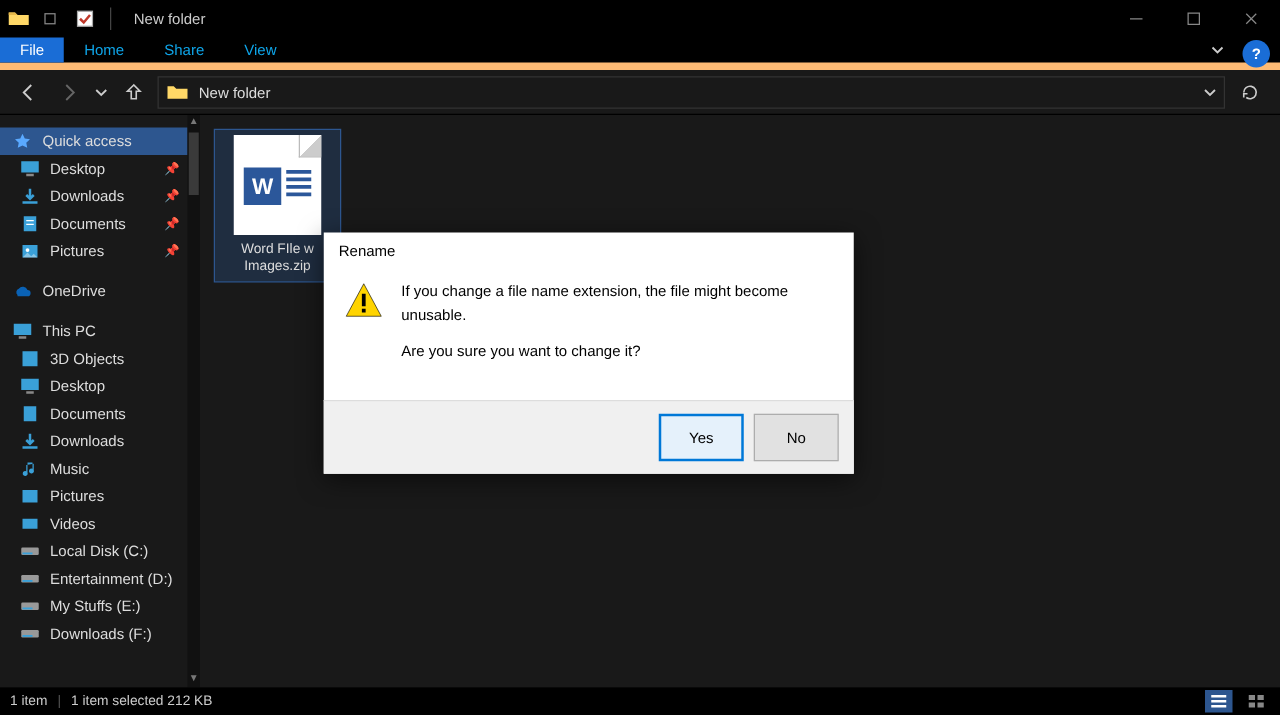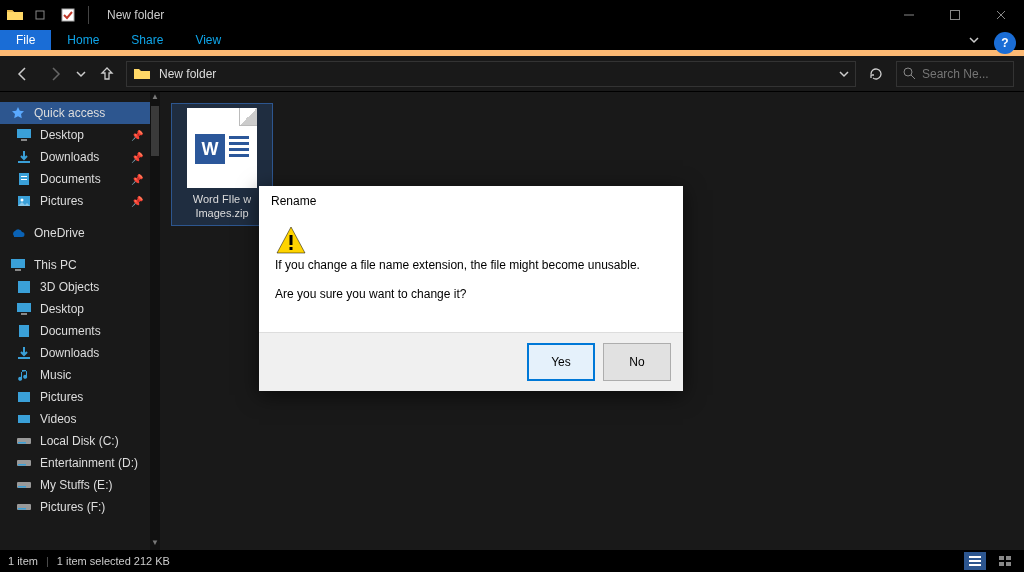--- a/index.html
+++ b/index.html
@@ -65,21 +65,21 @@
   
   .status { position: absolute; bottom: 0; left: 0; right: 0; height: 22px; background: #000; color: #ccc; font-size: 11px; display: flex; align-items: center; padding: 0 8px; gap: 8px; }
   .status .sep { color: #555; }
   .status .spacer { flex: 1; }
   .status .viewbtn { width: 22px; height: 18px; display: flex; align-items: center; justify-content: center; }
   .status .viewbtn.active { background: #2d568f; }
 
   
   .dialog { position: absolute; left: 259px; top: 186px; width: 424px; background: #fff; color: #000; box-shadow: 0 4px 20px rgba(0,0,0,0.6); font-size: 12px; }
   .dialog .dlg-title { padding: 8px 12px 6px; color: #000; }
-  .dialog .dlg-body { display: flex; padding: 10px 16px 18px; flex-direction: column; }
+  .dialog .dlg-body { display: flex; gap: 14px; padding: 10px 16px 18px; }
   .dlg-icon { width: 32px; height: 32px; flex-shrink: 0; }
   .dlg-text { line-height: 1.6; }
   .dlg-text p { margin-bottom: 10px; }
   .dlg-buttons { background: #f0f0f0; padding: 10px 12px; display: flex; justify-content: flex-end; gap: 8px; border-top: 1px solid #ddd; }
   .dlg-btn { min-width: 68px; height: 38px; background: #e1e1e1; border: 1px solid #adadad; font-size: 12px; display: inline-flex; align-items: center; justify-content: center; }
   .dlg-btn.focus { border: 2px solid #0078d7; background: #e5f1fb; }
 
   svg { display: block; }
 </style>
 </head>
@@ -176,29 +176,20 @@
           <path d="M1 3l4 4 4-4" stroke="#ccc" fill="none" stroke-width="1.5"></path>
         </svg>
       </span>
   </div>
   <div class="refreshbtn">
       <svg width="16" height="16" viewBox="0 0 16 16">
         <path d="M3 8a5 5 0 1 1 2 4" fill="none" stroke="#ccc" stroke-width="1.3"></path>
         <path d="M3 12v-3h3" fill="none" stroke="#ccc" stroke-width="1.3"></path>
       </svg>
     </div>
-  <div class="search">
-    <span>
-        <svg width="13" height="13" viewBox="0 0 13 13">
-          <circle cx="5" cy="5" r="4" fill="none" stroke="#888"></circle>
-          <line x1="8" y1="8" x2="12" y2="12" stroke="#888"></line>
-        </svg>
-      </span>
-    <input placeholder="Search Ne..." style="">
-  </div>
 </div>
 
 <div class="body">
   <div class="sidebar">
     <div class="sidebar-scroll">
       <div class="nav-group">
         <div class="nav-item header qa">
           <span class="ic">
               <svg width="14" height="14" viewBox="0 0 14 14">
                 <path d="M7 1l1.8 3.8 4.2.5-3 2.8.8 4.1L7 10.3 3.2 12.2 4 8.1 1 5.3l4.2-.5z" fill="#5aa9ff"></path>
@@ -356,21 +347,21 @@
             </span>
             <span>My Stuffs (E:)</span>
           </div>
         <div class="nav-item">
             <span class="ic">
               <svg width="16" height="16">
                 <rect x="1" y="5" width="14" height="6" rx="1" fill="#999"></rect>
                 <rect x="2" y="9" width="8" height="1.5" fill="#3aa0d8"></rect>
               </svg>
             </span>
-            <span>Pictures (F:)</span>
+            <span>Downloads (F:)</span>
           </div>
       </div>
     </div>
     <div class="scrollbar">
       <div class="arrow up">▲</div>
       <div class="thumb"></div>
       <div class="arrow down">▼</div>
     </div>
   </div>
 

